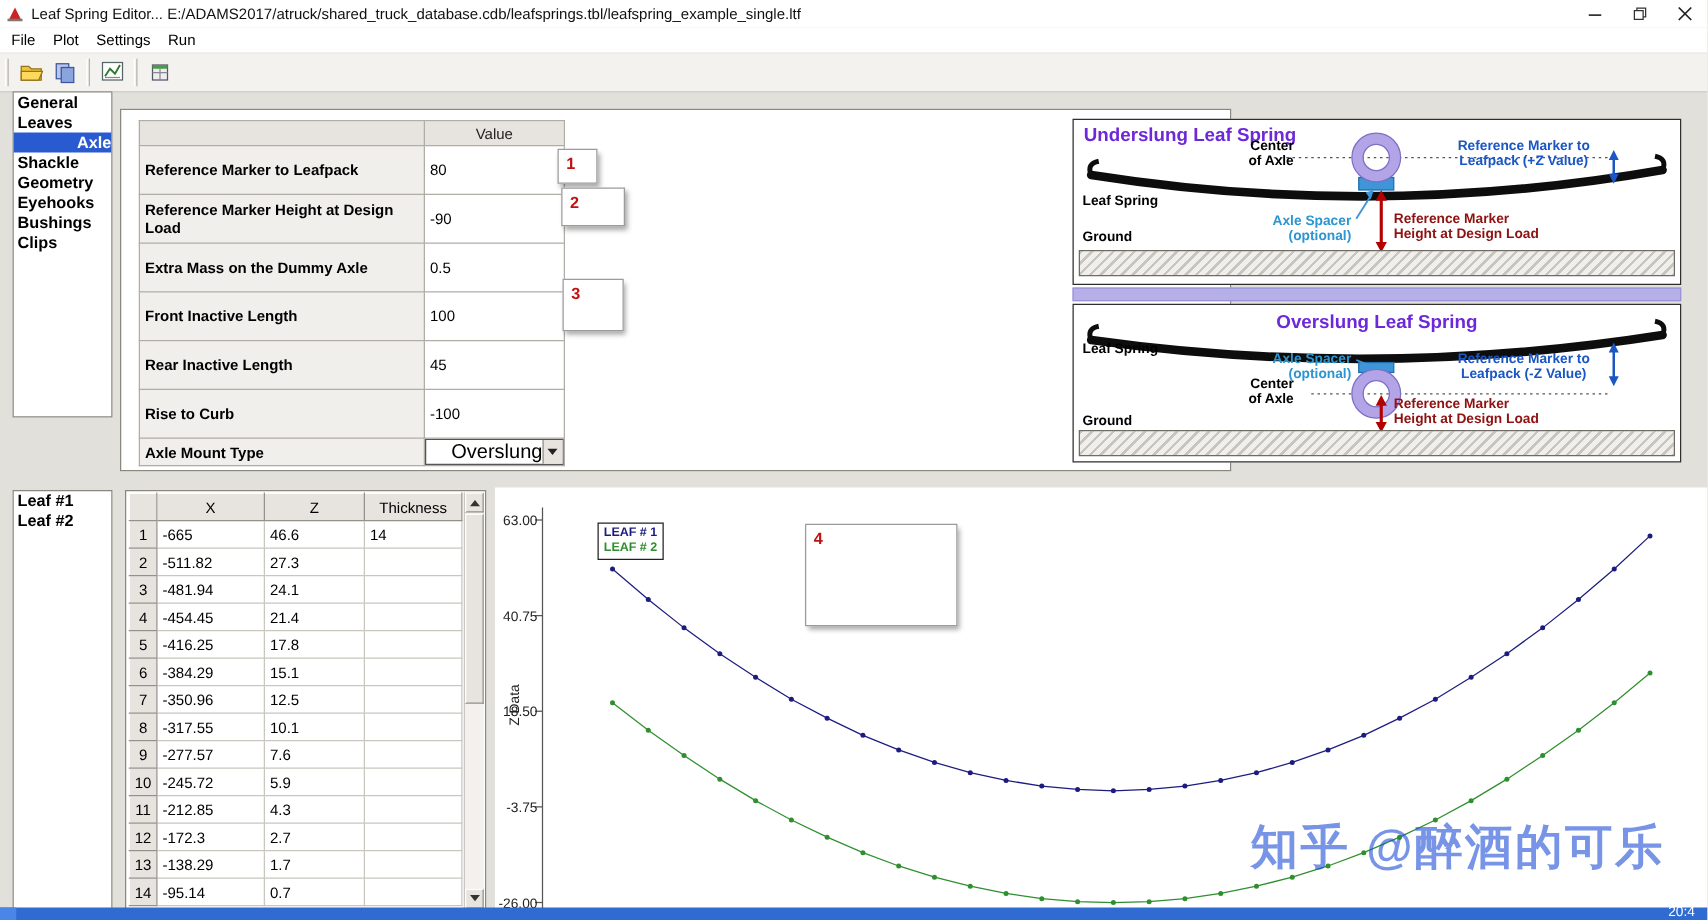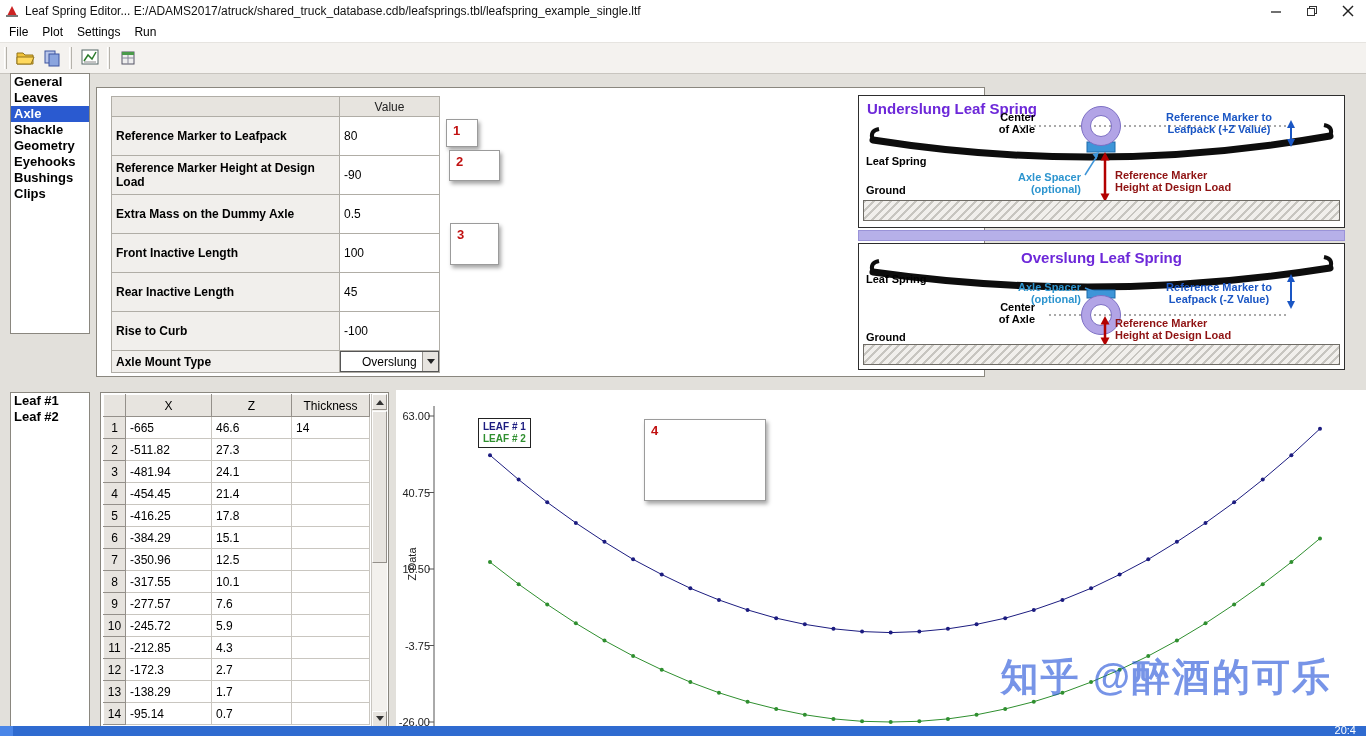--- a/index.html
+++ b/index.html
@@ -19,31 +19,31 @@
 
   
   #toolbar { position:absolute; left:0; top:43px; width:1366px; height:31px; background:#f4f2ef; border-bottom:1px solid #c8c5bf; display:flex; align-items:center; }
   .tgrip { width:3px; height:22px; border-left:1px solid #fff; border-right:1px solid #b5b2ab; margin:0 4px 0 4px; }
   .tbtn { width:27px; height:26px; display:flex; align-items:center; justify-content:center; }
 
   .panel { position:absolute; background:#fff; border:1px solid #8a877f; }
   .diag-panel { position:absolute; background:#fff; border:1px solid #2e2e2e; }
 
   .list-item { height:16px; line-height:16px; padding-left:3px; font-size:13px; font-weight:bold; color:#000; white-space:nowrap; }
-  .list-item.selected { background:#2a5ad0; color:#fff; }
+  .list-item.selected { background:#2a5ad0; color:#fff;text-align:right; }
 
   
   #prop-table { position:absolute; left:14px; top:8px; border-collapse:collapse; }
   #prop-table td { border:1px solid #b0ada6; }
   .phdr { background:#e7e4df; height:20px; text-align:center; font-size:12px; color:#222; }
   .plbl { width:228px; height:21px; background:#f1efec; font-size:12px; padding:0 4px; color:#000;font-weight:bold; }
   .pval { width:100px; background:#fff; font-size:12px; padding:12px 4px; color:#000; }
   .combo-cell { padding:0 !important; }
   .combo-wrap { display:flex; align-items:center; height:21px; border:1px solid #555; }
-  .combo-text { flex:1; font-size:12px; padding-left:1px;margin-left:20px; }
+  .combo-text { flex:1; font-size:16px; padding-left:20px; }
   .combo-btn { width:16px; height:19px; background:#e7e4df; border-left:1px solid #94908a; display:flex; align-items:center; justify-content:center; }
   .combo-arrow { width:0; height:0; border:4px solid transparent; border-top:5px solid #222; margin-top:4px; }
 
   
   .callout { position:absolute; background:#fff; border:1px solid #9b9b9b; box-shadow:2px 3px 4px rgba(0,0,0,0.35); color:#c11111; font-weight:bold; font-size:13px; padding:3px 0 0 6px; z-index:30; }
 
   
   .dtitle { position:absolute; font-size:15px; font-weight:bold; color:#6d28d9; }
   .dlabel { position:absolute; font-size:11px; line-height:11.5px; color:#000; font-weight:600; }
   .blue-lbl { color:#1a56c4; font-weight:bold; text-align:center; }

